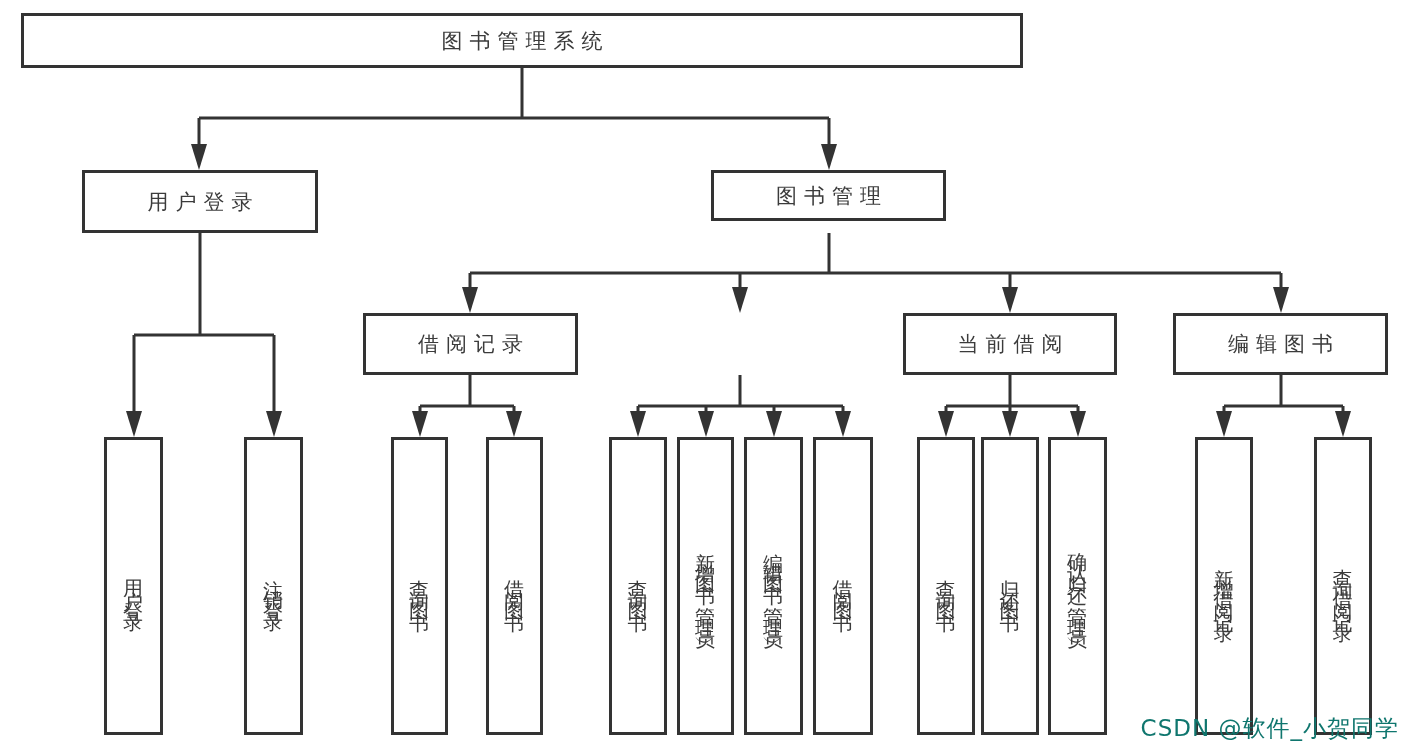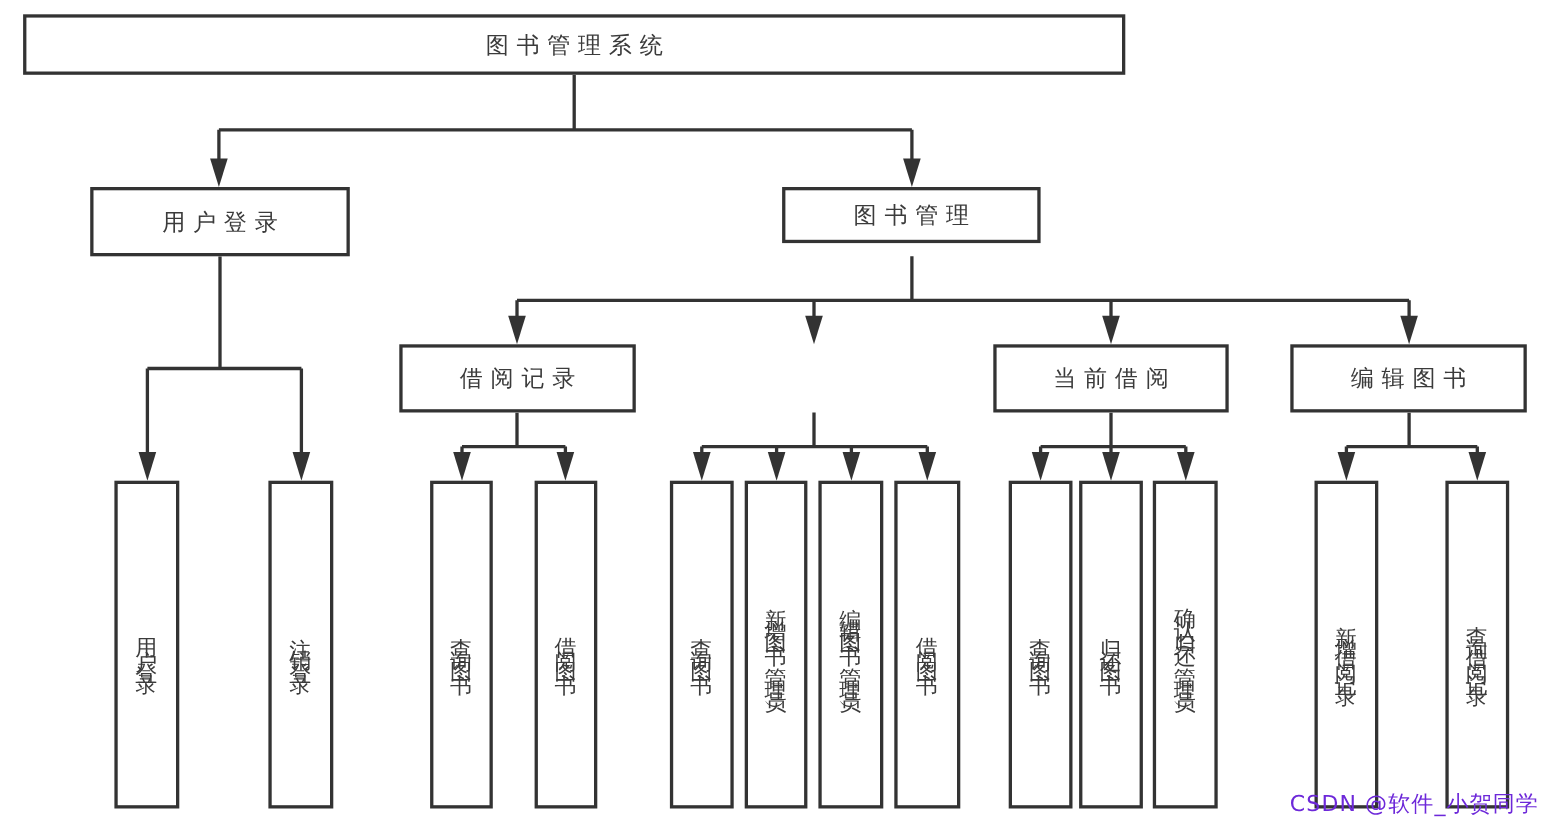--- a/index.html
+++ b/index.html
@@ -42,22 +42,22 @@
     writing-mode: vertical-rl;
     font-size: 20px;
     letter-spacing: 11px;
     line-height: 1;
   }
   #watermark {
     position: absolute;
     right: 6px;
     bottom: 3px;
     z-index: 2;
-    font-size: 20px;
-    color: #6d28d9;
+    font-size: 23px;
+    color: #0f766e;
     letter-spacing: 1px;
     white-space: nowrap;
   }
 </style>
 </head>
 <body>
 
 <div id="stage">
 
   <svg id="connector-layer" width="1405" height="747" viewBox="0 0 1405 747">

